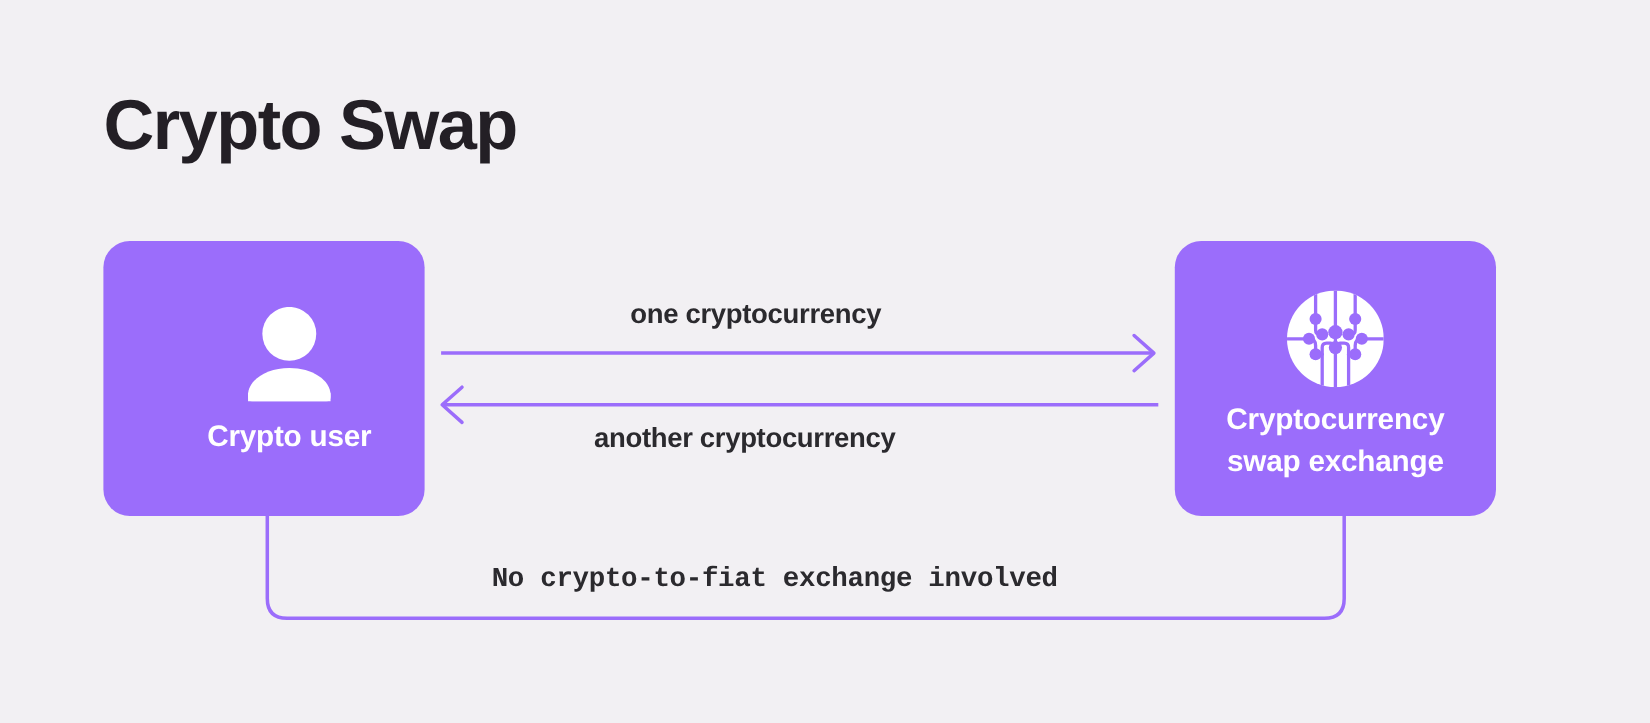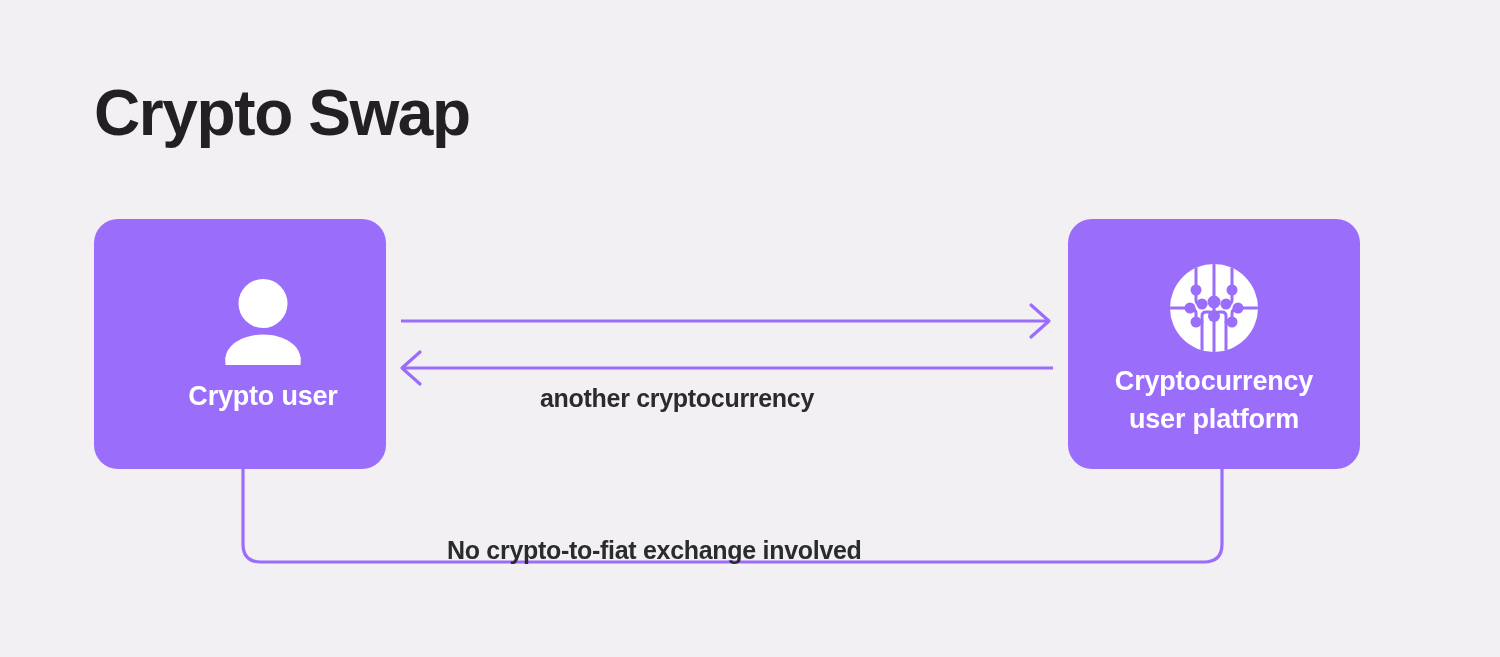--- a/index.html
+++ b/index.html
@@ -95,21 +95,22 @@
   #edge-label-forward {
     left: 573px;
     top: 272px;
   }
   #edge-label-backward {
     left: 540px;
     top: 384px;
   }
   #edge-label-note {
     left: 447px;
-    top: 536px;
+    top: 512px;
+    font-family: Liberation Mono, monospace;
   }
 </style>
 </head>
 <body>
 
 <div id="canvas">
 
   <div id="page-title">Crypto Swap</div>
 
   <svg id="connector-layer" viewBox="0 0 1500 657" width="1500" height="657" fill="none" xmlns="http://www.w3.org/2000/svg">
@@ -172,20 +173,21 @@
         <circle cx="56" cy="40" r="5.5"></circle>
         <circle cx="20" cy="44" r="5.5"></circle>
         <circle cx="68" cy="44" r="5.5"></circle>
         <circle cx="44" cy="52" r="6"></circle>
         <circle cx="26" cy="58" r="5.5"></circle>
         <circle cx="62" cy="58" r="5.5"></circle>
       </g>
     </svg>
     <div class="node-label">
       <span>Cryptocurrency</span><br>
-      <span>user platform</span>
+      <span>swap exchange</span>
     </div>
   </div>
 
+  <div class="edge-label" id="edge-label-forward">one cryptocurrency</div>
   <div class="edge-label" id="edge-label-backward">another cryptocurrency</div>
   <div class="edge-label" id="edge-label-note">No crypto-to-fiat exchange involved</div>
 
 </div>
 
 </body></html>

